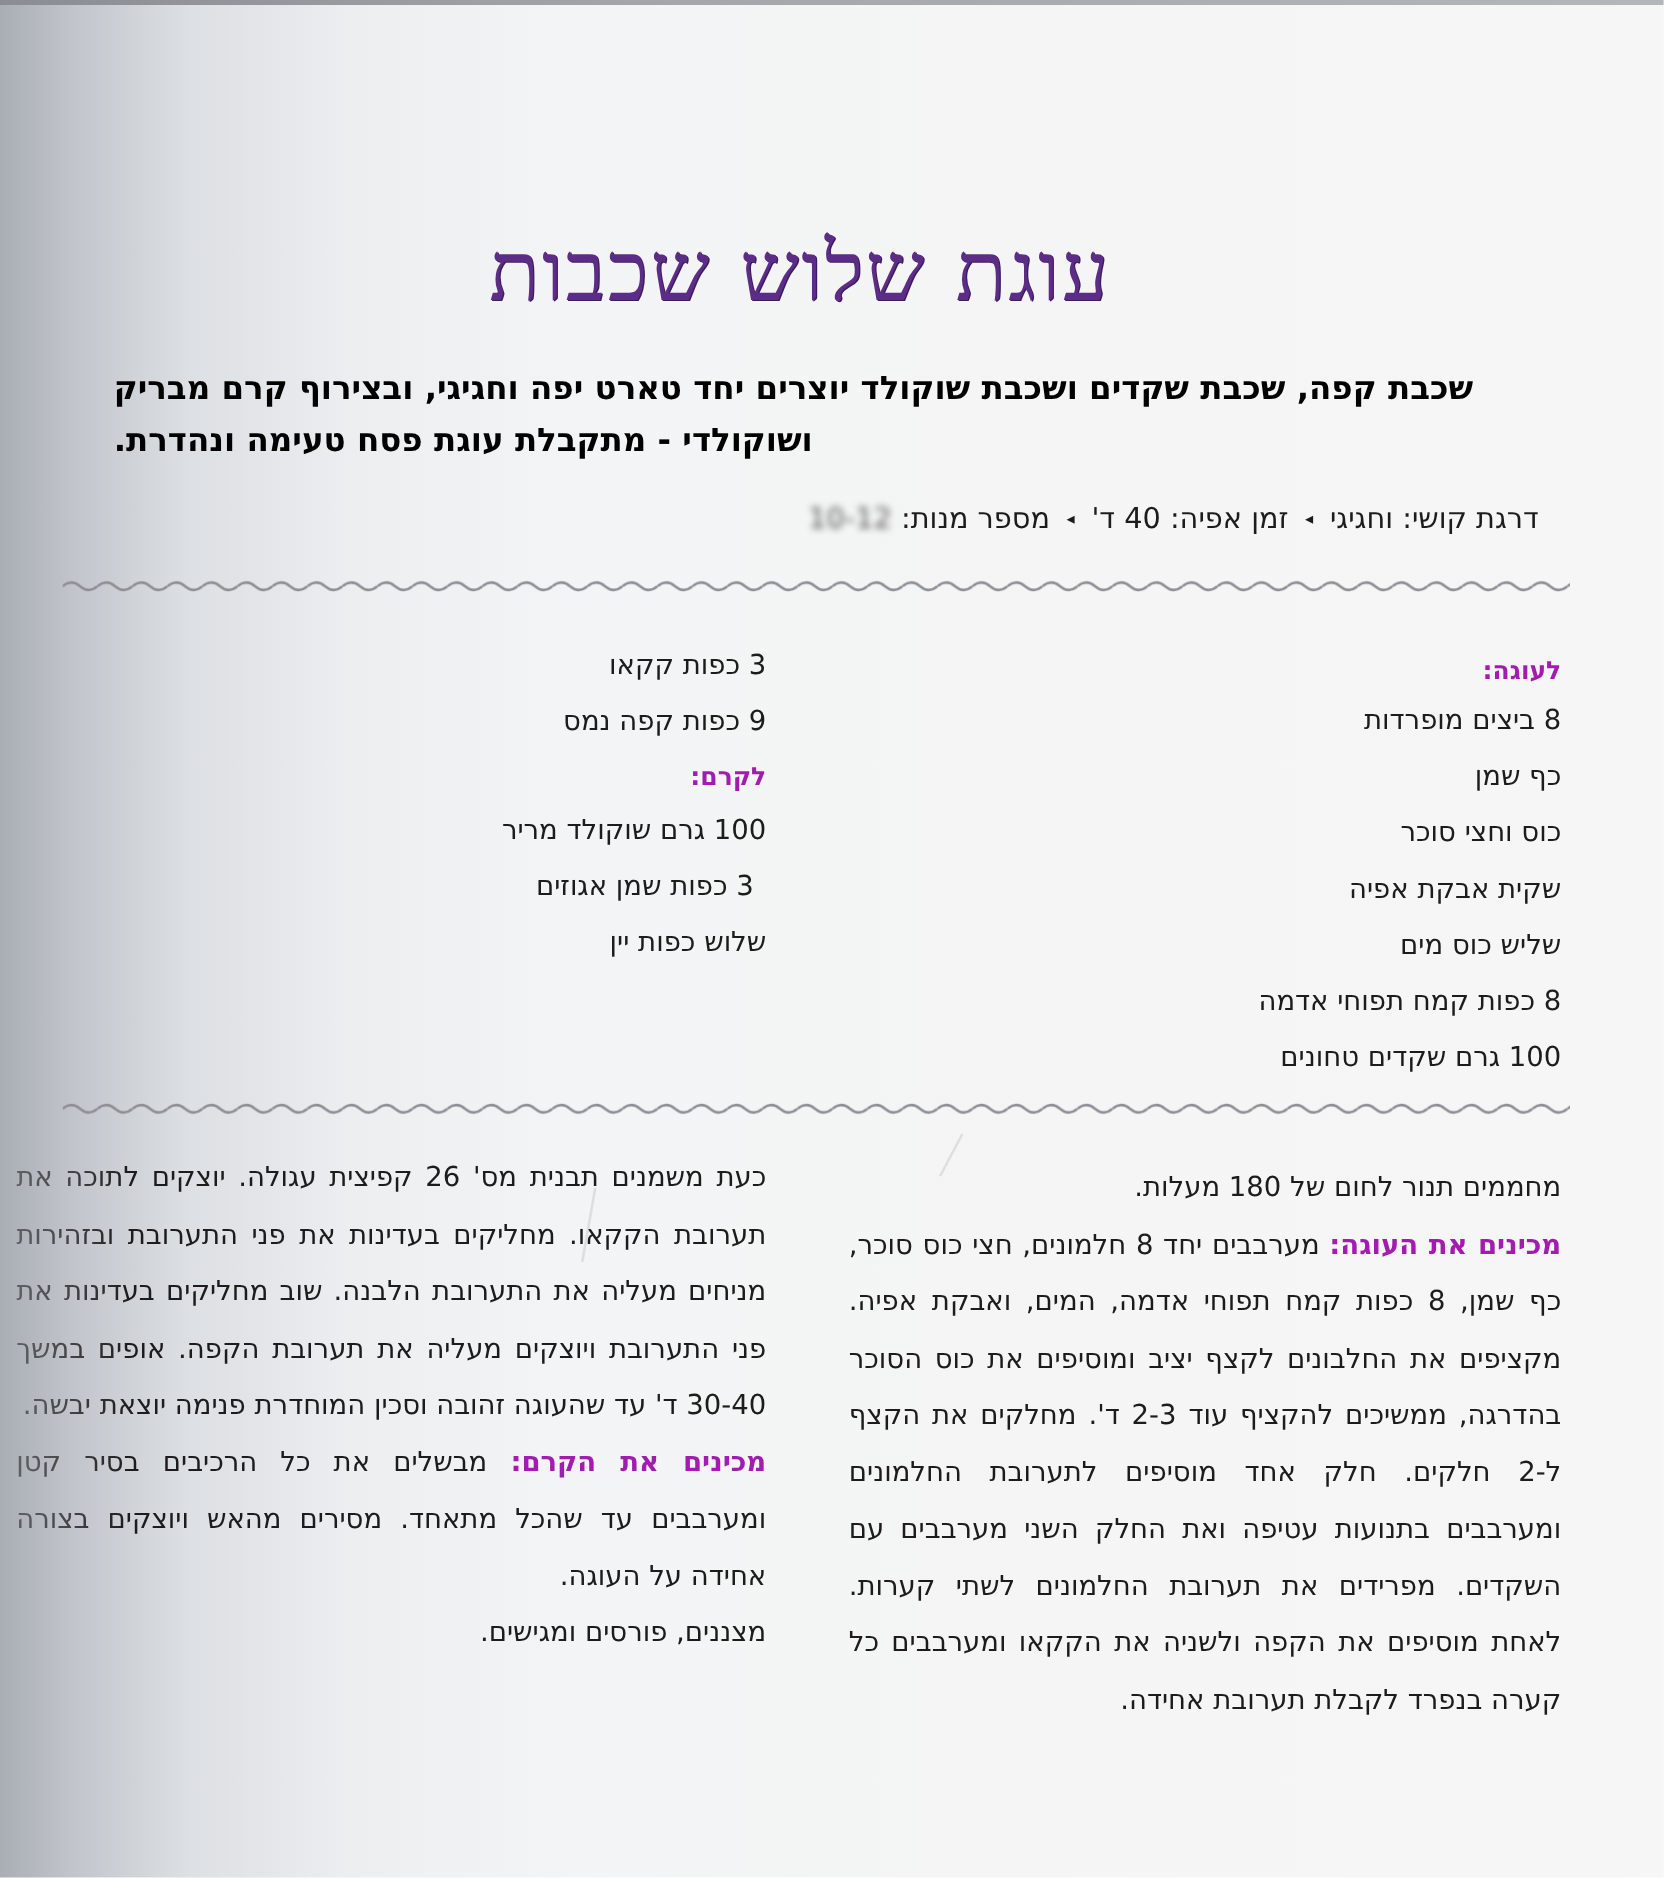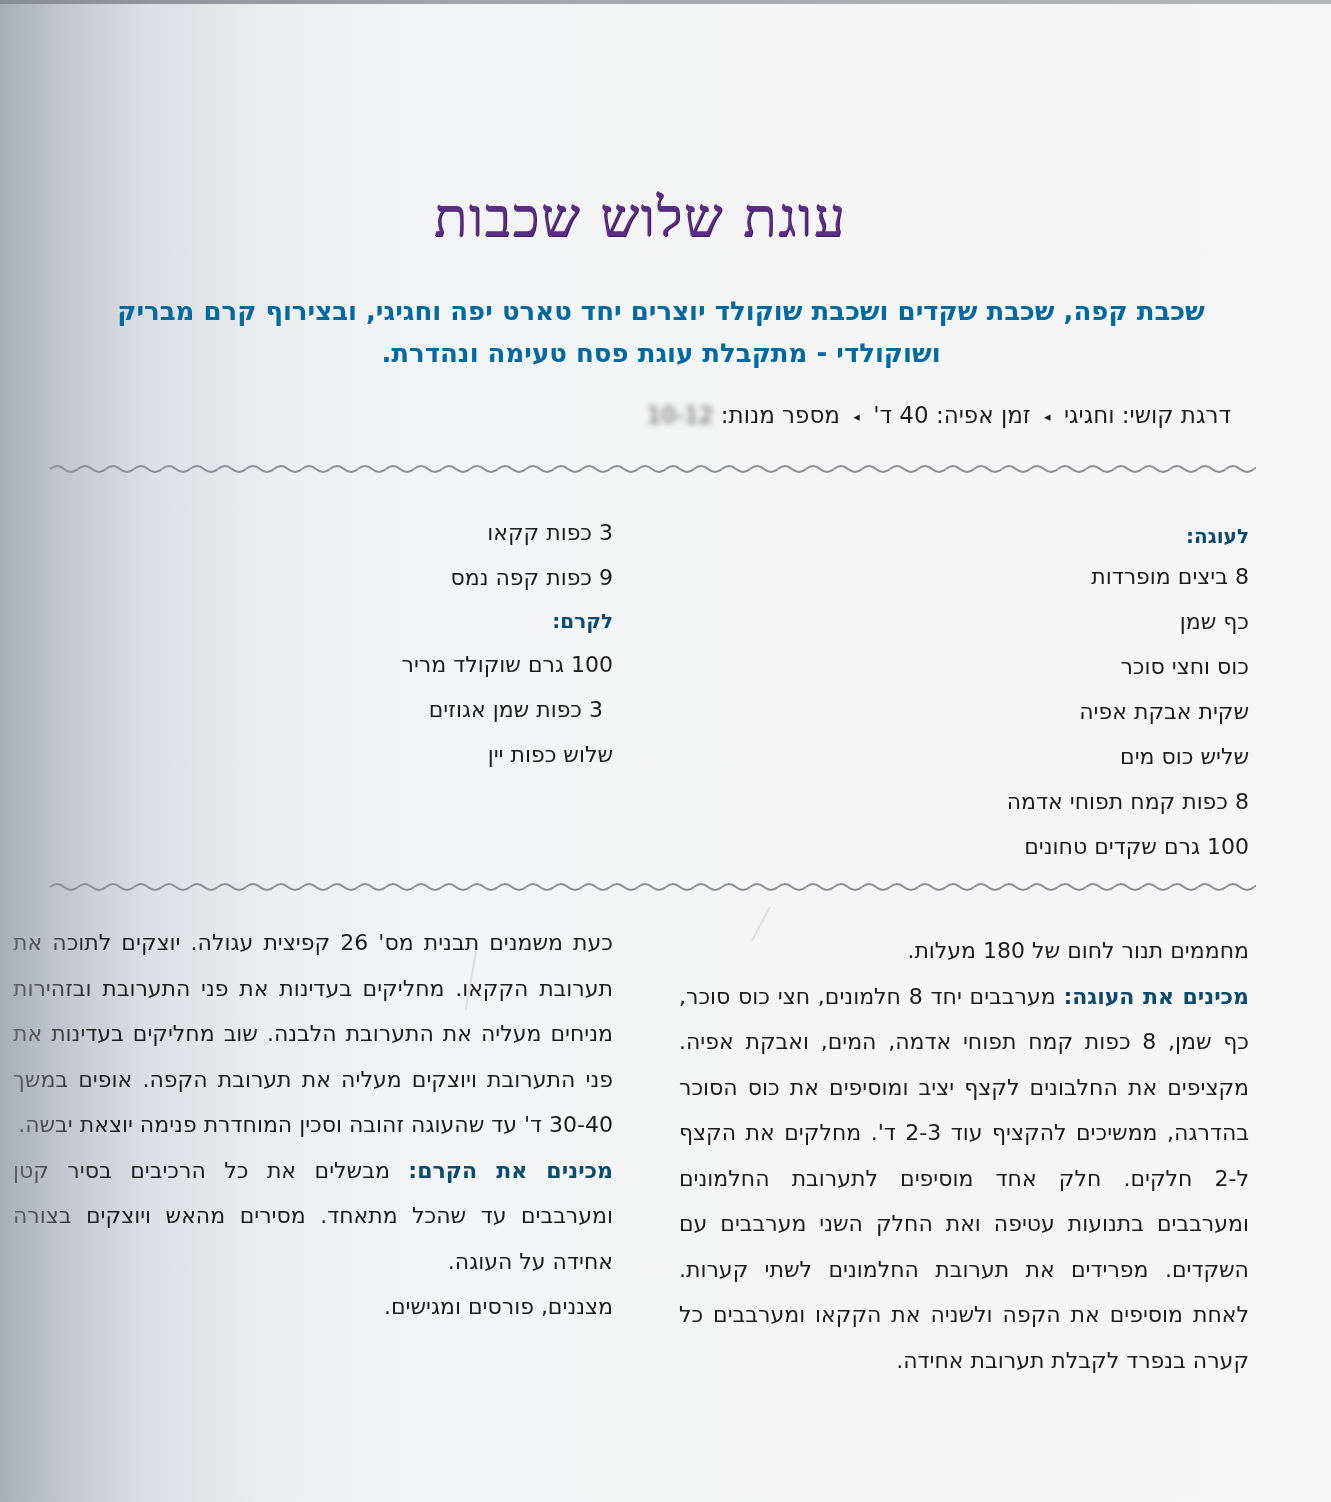--- a/index.html
+++ b/index.html
@@ -11,39 +11,39 @@
     }
     .topedge {
       position: absolute; left: 0; top: 0; width: 1331px; height: 4px;
       background: linear-gradient(to right, #8a8d93, #a4a6ab 40%, #b4b6ba);
     }
     .page { position: absolute; inset: 0; direction: rtl; }
 
     .title {
       position: absolute; top: 168px; left: 280px; width: 720px;
       text-align: center; font-family: "DejaVu Serif", serif;
-      font-size: 54px; line-height: 100px; color: #5c2d86; letter-spacing: 2px;
+      font-size: 66px; line-height: 100px; color: #5c2d86; letter-spacing: 2px;
       text-shadow: 1px 1px 0 #3d1b5c;
     }
     .intro {
       position: absolute; top: 290px; right: 100px; width: 1140px;
-      font-weight: bold; font-size: 26px; line-height: 42px; text-align: center; color: #0369a1;
+      font-weight: bold; font-size: 26px; line-height: 42px; text-align: left; color: #000000;
     }
     .meta {
       position: absolute; top: 398px; right: 100px; width: 1100px;
       font-size: 23px; line-height: 34px; text-align: right; color: #1c1c1c;
     }
     .meta .sep { font-size: 13px; margin: 0 6px; vertical-align: middle; }
     .blurred { filter: blur(3px); color: #555; }
 
     .wave { position: absolute; left: 50px; width: 1206px; height: 14px; }
     .wave1 { top: 462px; }
     .wave2 { top: 880px; }
 
-    .label-purple { color: #0c4a6e; font-weight: bold; }
+    .label-purple { color: #a21caf; font-weight: bold; }
 
     .ing-col { position: absolute; font-size: 22px; text-align: right; }
     .ing-right { top: 518px; right: 82px; width: 420px; }
     .ing-left { top: 510px; right: 718px; width: 300px; }
     .ing-col .row { height: 45px; line-height: 45px; }
     .ing-col .hdr { font-size: 20px; height: 36px; line-height: 36px; }
     .ing-right .hdr { height: 36px; }
 
     .step-col {
       position: absolute; font-size: 22px; line-height: 45.5px; text-align: justify;

